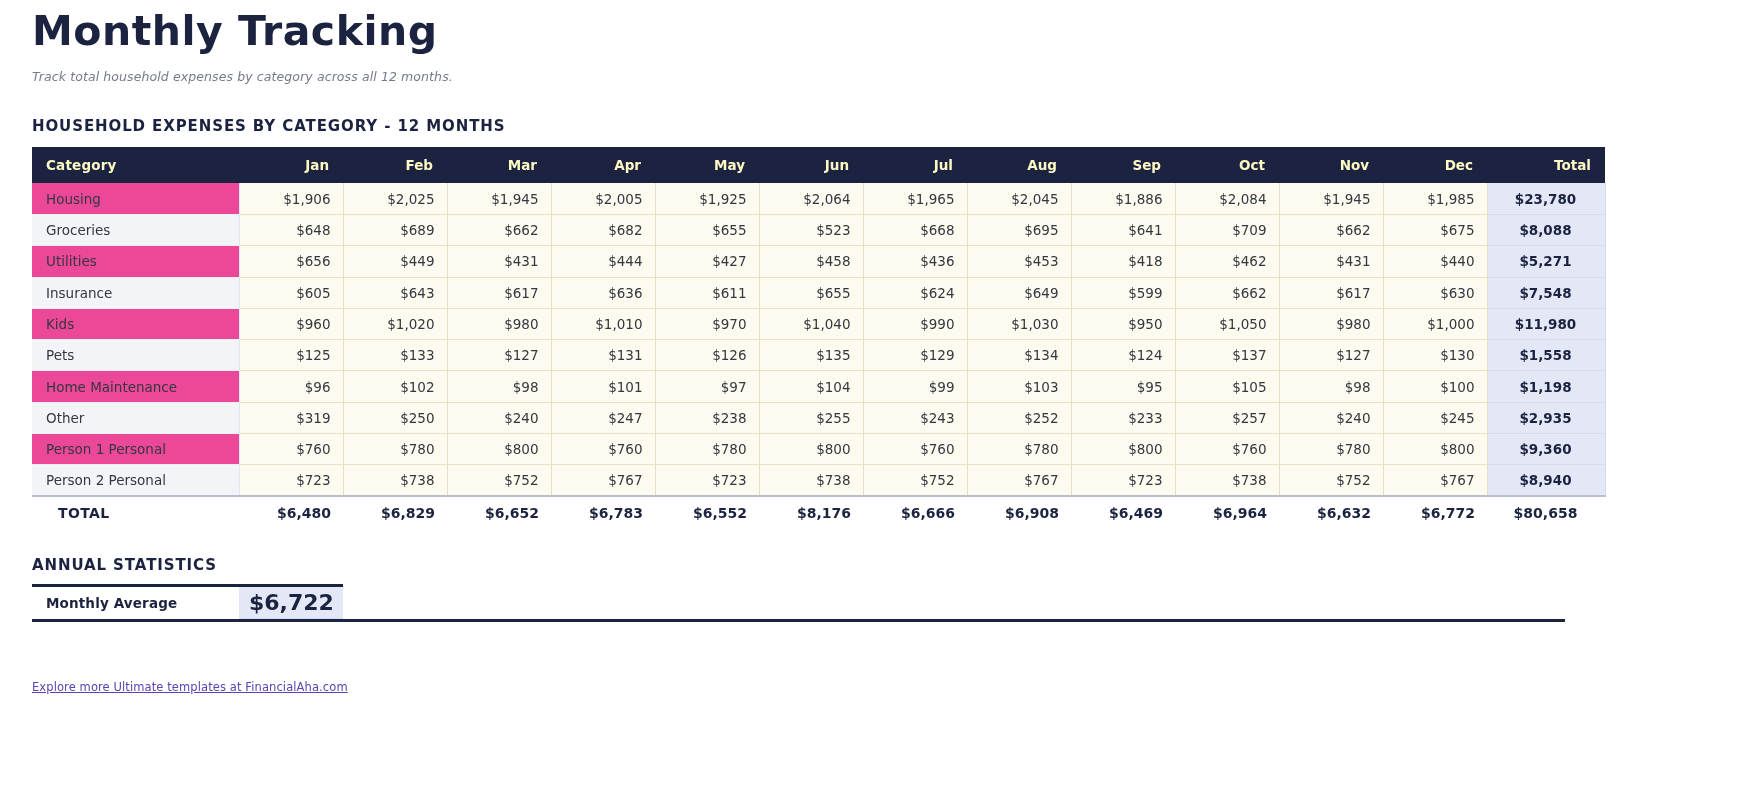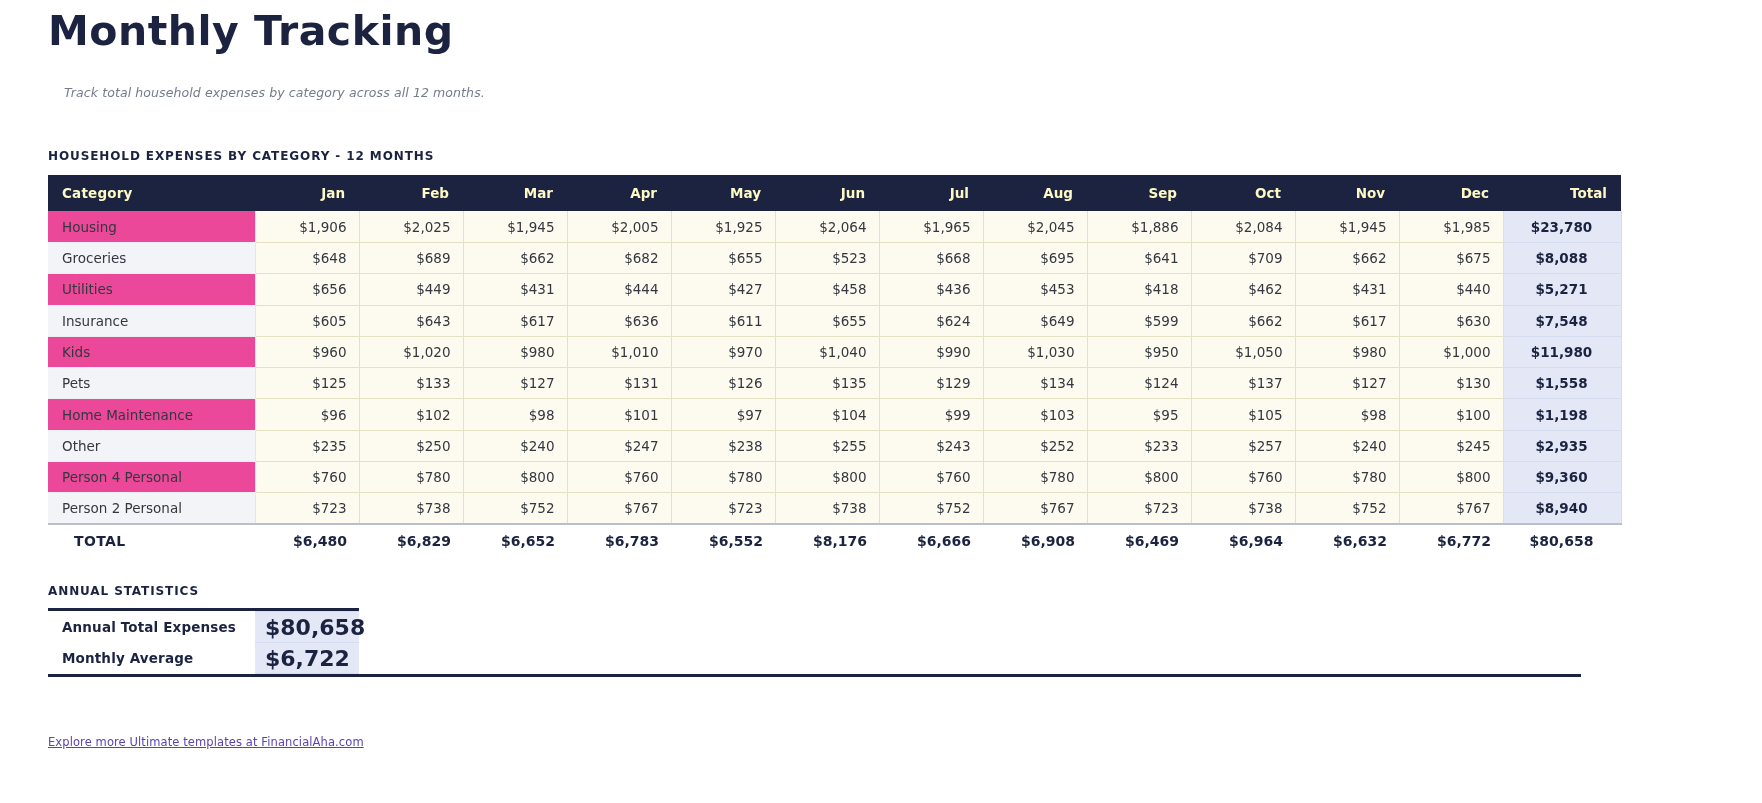--- a/index.html
+++ b/index.html
@@ -12,45 +12,45 @@
     height: 803px;
     overflow: hidden;
   }
   body {
     font-family: "DejaVu Sans", "Liberation Sans", sans-serif;
     color: #2b2f3a;
     -webkit-font-smoothing: antialiased;
   }
 
   .page {
-    padding: 0 0 0 48px;
+    padding: 0 0 0 32px;
     width: 1555px;
   }
 
   
   .doc-title {
     font-size: 41px;
     font-weight: 700;
     color: #1b2340;
     letter-spacing: 0.5px;
     margin: 0;
     padding-top: 8px;
     line-height: 1.15;
   }
   .doc-subtitle {
     font-size: 12.5px;
     font-style: italic;
     color: #737b8c;
-    margin: 16px;
+    margin: 0;
     padding-top: 14px;
     letter-spacing: 0.1px;
   }
 
   .section-heading {
-    font-size: 12px;
+    font-size: 15px;
     font-weight: 700;
     color: #1b2340;
     letter-spacing: 0.9px;
     text-transform: uppercase;
     margin: 0;
   }
   .sec1 { padding-top: 33px; padding-bottom: 12px; }
   .sec2 { padding-top: 28px; padding-bottom: 10px; }
 
   
@@ -354,36 +354,36 @@
             <td>$99</td>
             <td>$103</td>
             <td>$95</td>
             <td>$105</td>
             <td>$98</td>
             <td>$100</td>
             <td class="total">$1,198</td>
           </tr>
           <tr class="alt">
             <td class="cat">Other</td>
-            <td>$235</td>
+            <td>$319</td>
             <td>$250</td>
             <td>$240</td>
             <td>$247</td>
             <td>$238</td>
             <td>$255</td>
             <td>$243</td>
             <td>$252</td>
             <td>$233</td>
             <td>$257</td>
             <td>$240</td>
             <td>$245</td>
             <td class="total">$2,935</td>
           </tr>
           <tr>
-            <td class="cat">Person 4 Personal</td>
+            <td class="cat">Person 1 Personal</td>
             <td>$760</td>
             <td>$780</td>
             <td>$800</td>
             <td>$760</td>
             <td>$780</td>
             <td>$800</td>
             <td>$760</td>
             <td>$780</td>
             <td>$800</td>
             <td>$760</td>
@@ -431,24 +431,20 @@
 
   <table class="stats">
     <colgroup>
       <col class="s-lab">
         <col class="s-val">
     </colgroup>
     <tbody id="stats-rows">
         <tr class="hdr-rule">
           <td colspan="2"></td>
         </tr>
-        <tr class="first-stat">
-          <td class="s-label">Annual Total Expenses</td>
-          <td class="s-value">$80,658</td>
-        </tr>
         <tr>
           <td class="s-label">Monthly Average</td>
           <td class="s-value">$6,722</td>
         </tr>
       </tbody>
   </table>
   <div class="stats-rule"></div>
 
   <div class="footer">
     <a class="footer-link" href="#">Explore more Ultimate templates at FinancialAha.com</a>

